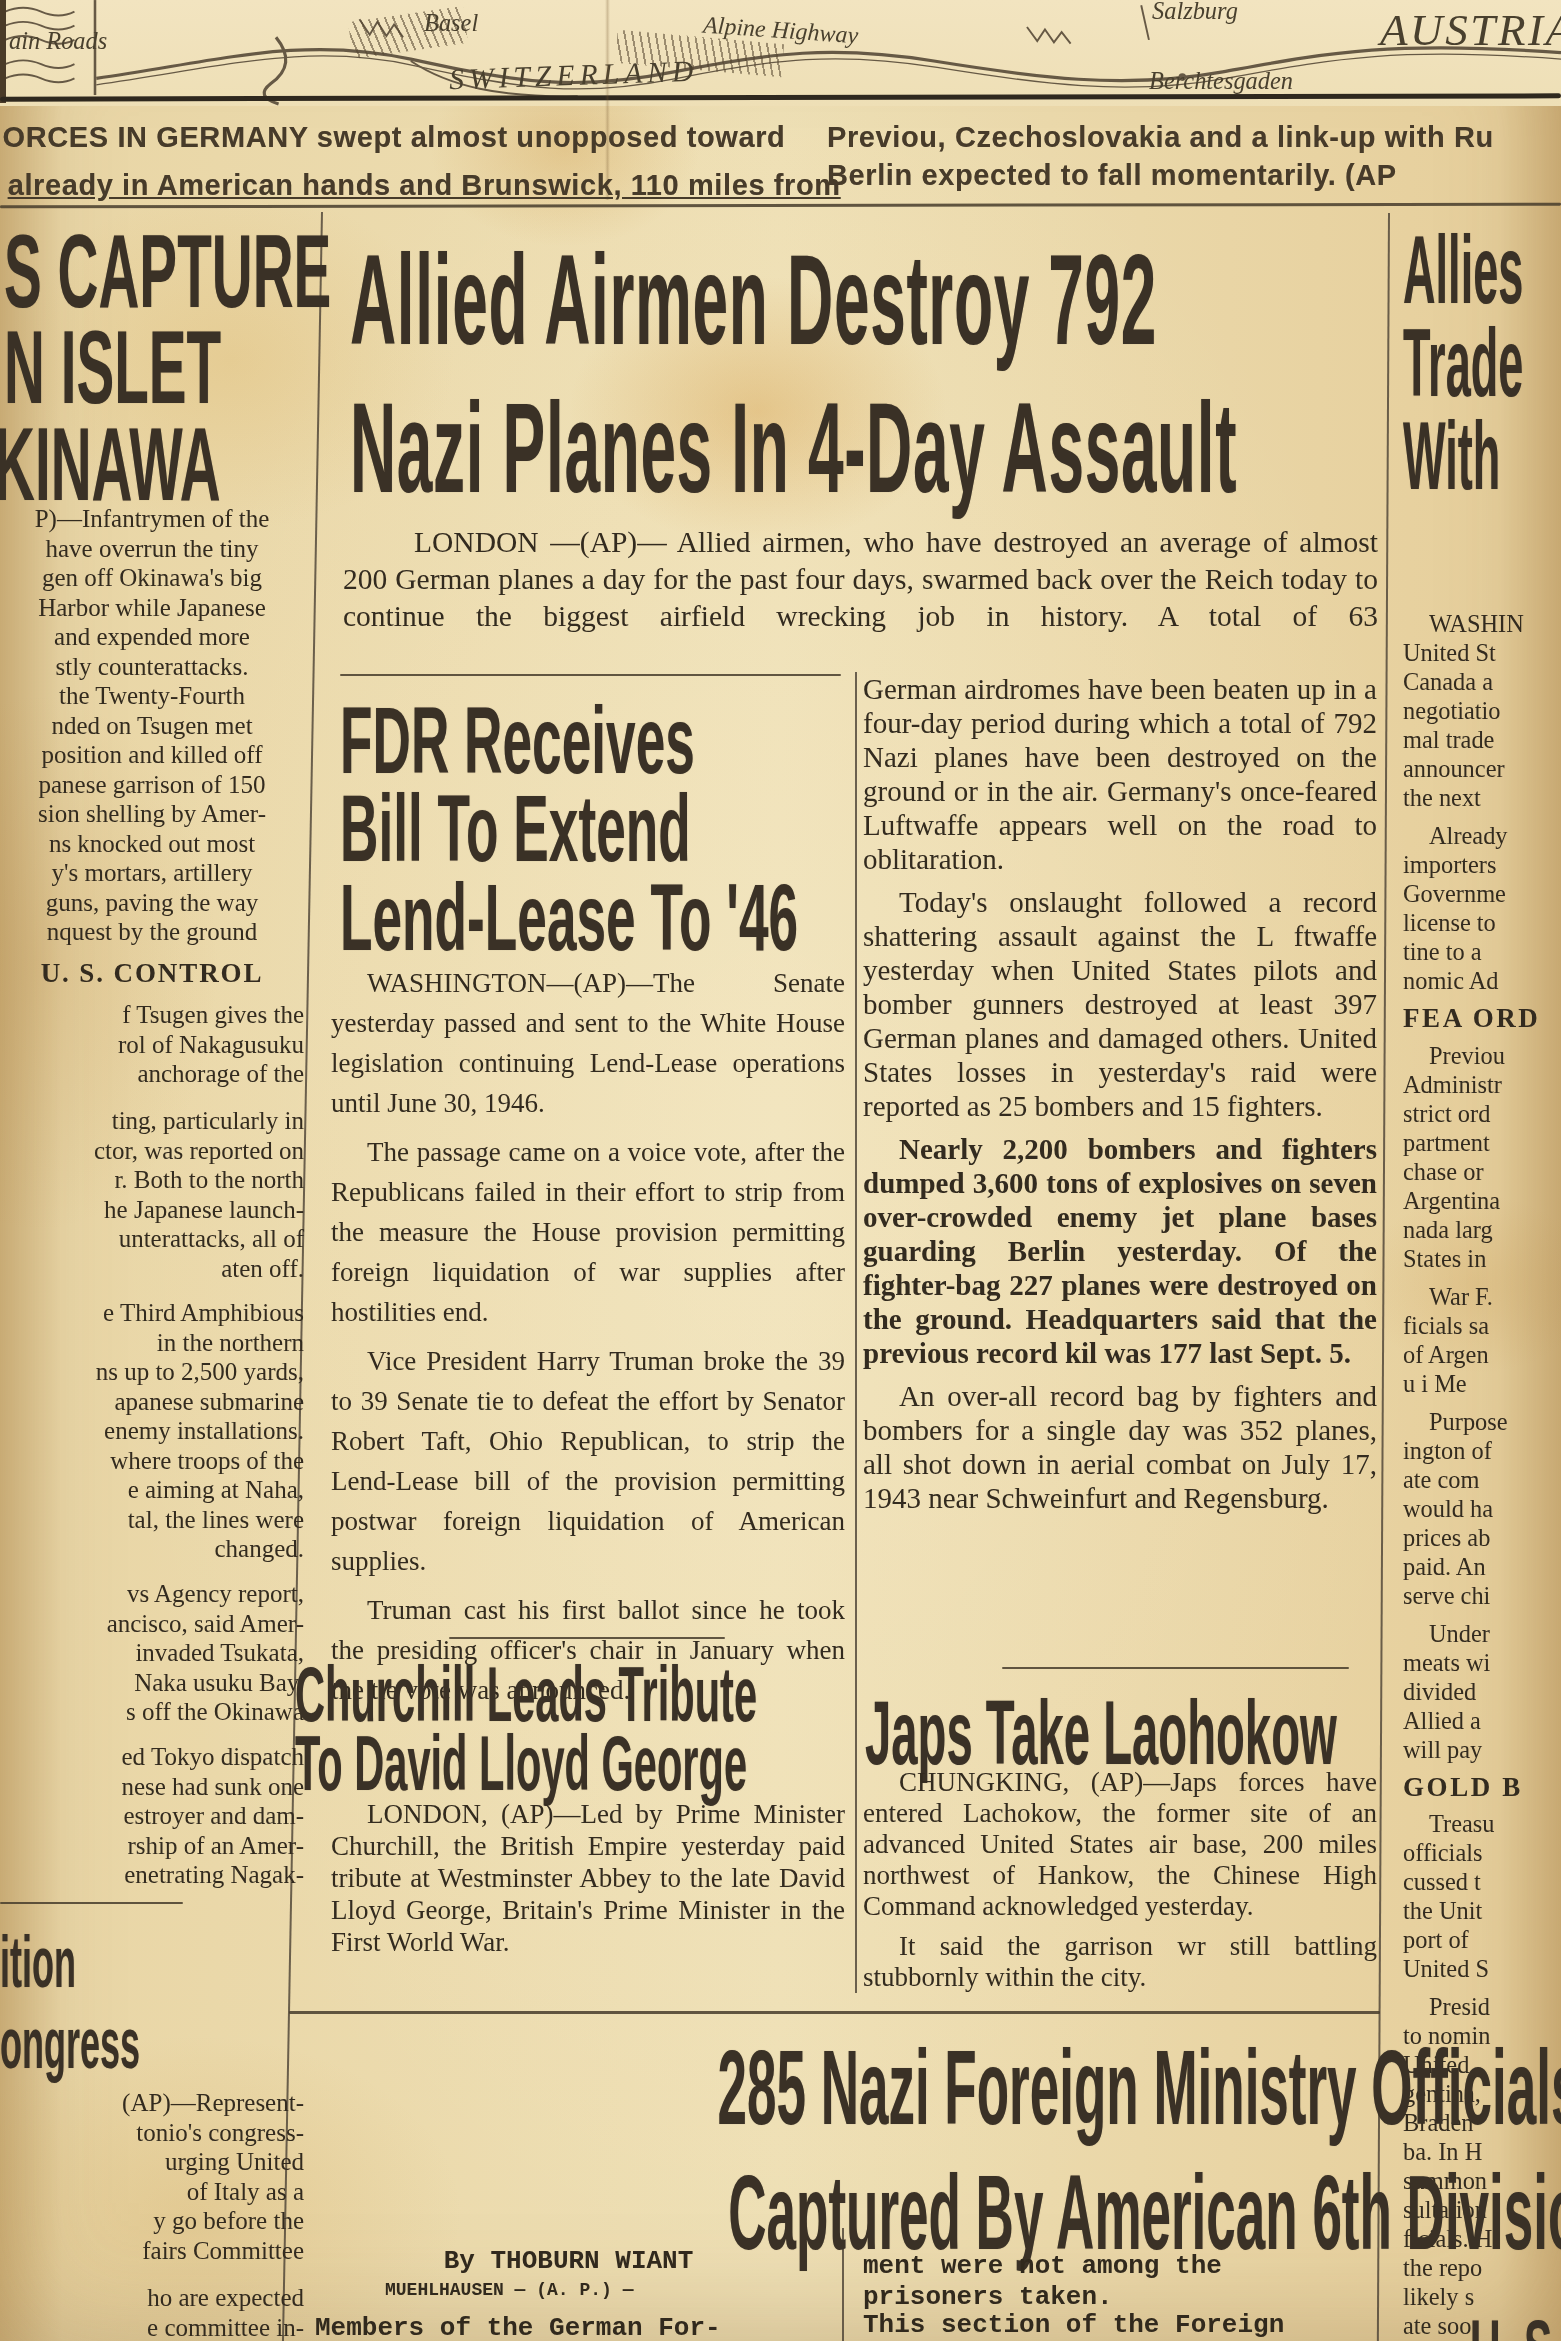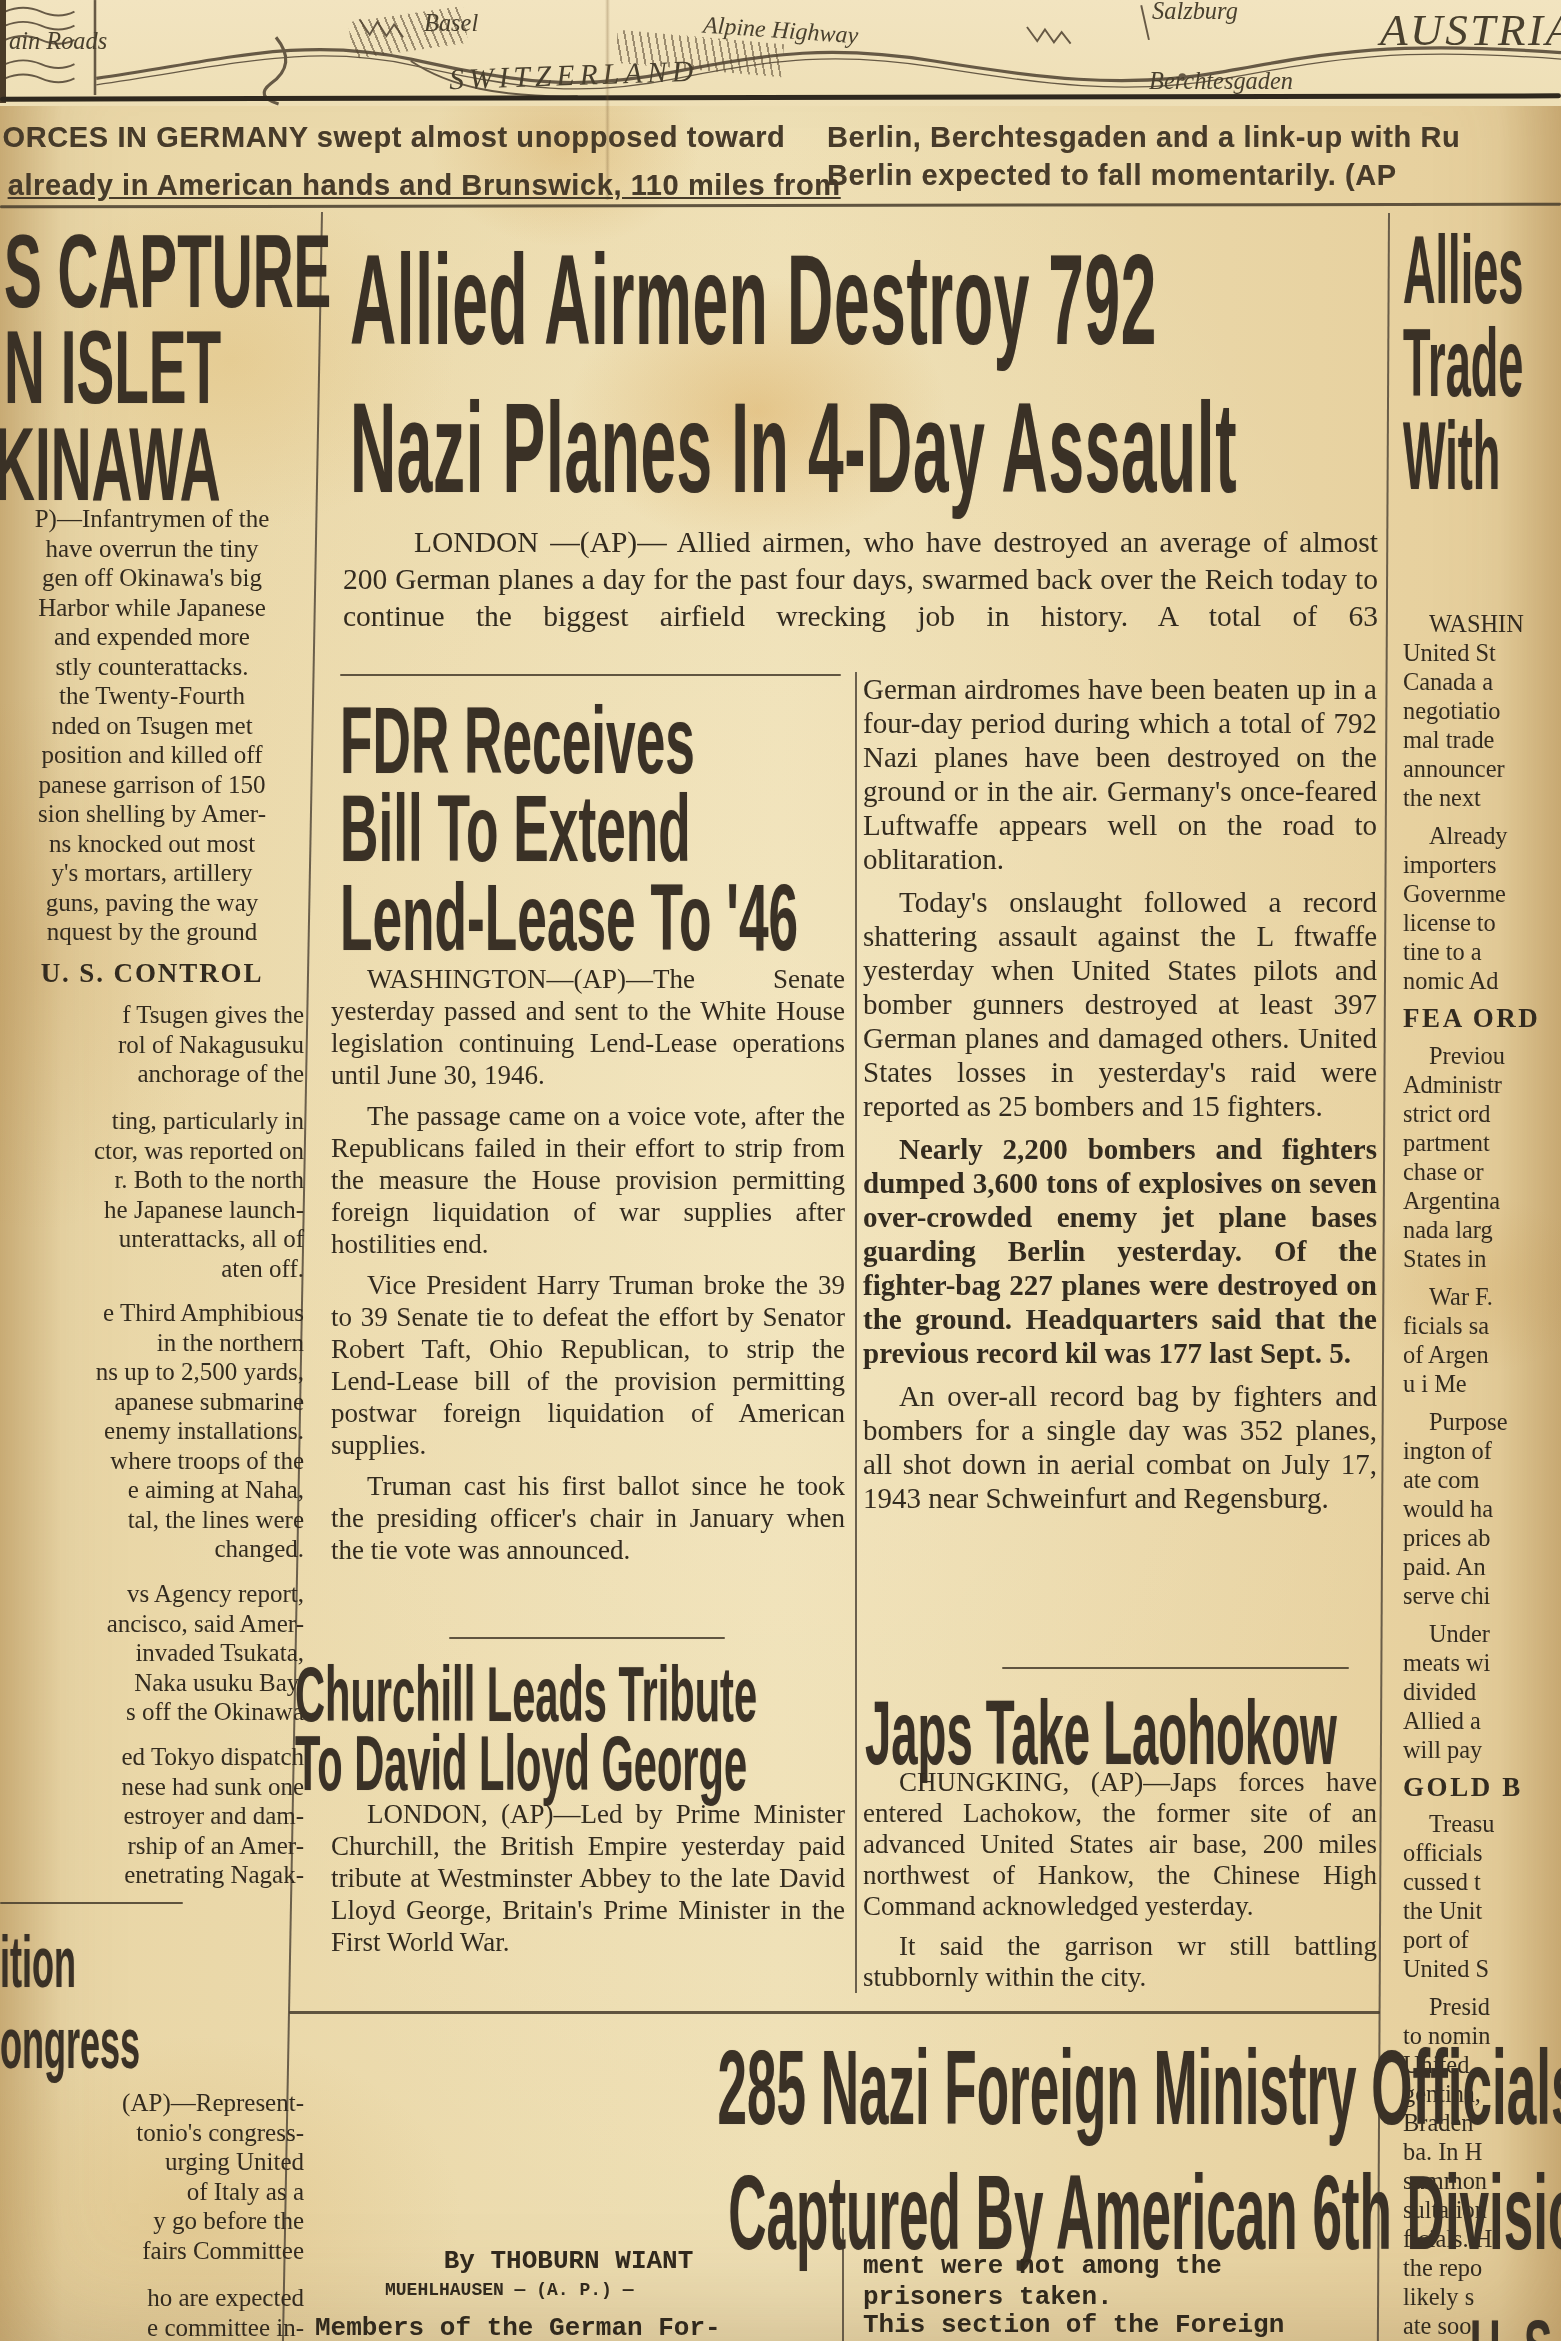--- a/index.html
+++ b/index.html
@@ -89,21 +89,21 @@
     <div class="mlabel" style="left:449px;top:59px;font-size:29.5px;letter-spacing:5.1px;transform:rotate(-2deg);">SWITZERLAND</div>
     <div class="mlabel" style="left:703px;top:16.7px;font-size:24px;transform:rotate(4deg);">Alpine Highway</div>
     <div class="mlabel" style="left:1152px;top:-2.6px;font-size:24.4px;">Salzburg</div>
     <div class="mlabel" style="left:1149px;top:67px;font-size:24.4px;">Berchtesgaden</div>
     <div class="mlabel" style="left:1380px;top:3.9px;font-size:45px;letter-spacing:2.6px;">AUSTRIA</div>
     <div class="abs" style="left:0;top:95px;width:1561px;height:5.1px;background:#2f281e;border-radius:2.6px;transform:rotate(-0.12deg);"></div>
   </div>
   <div class="crease" style="left:605px;top:0;width:5.1px;height:200px;"></div>
 
   <div class="banner" style="left:2.6px;top:121px;">ORCES IN GERMANY swept almost unopposed toward</div>
-  <div class="banner" style="left:827px;top:121px;">Berlin, Berchtesgaden and a link-up with Ru</div>
+  <div class="banner" style="left:827px;top:121px;">Previou, Czechoslovakia and a link-up with Ru</div>
   <div class="banner" style="left:7.7px;top:169px;text-decoration:underline;">already in American hands and Brunswick, 110 miles from</div>
   <div class="banner" style="left:827px;top:159px;">Berlin expected to fall momentarily. (AP</div>
   <div class="rule-h" style="left:0;top:204px;width:1561px;height:2.6px;transform:rotate(-0.1deg);"></div>
 
   <div class="rule-v" style="left:321px;top:212px;height:2130px;transform:rotate(1.05deg);transform-origin:top center;"></div>
   <div class="rule-v" style="left:855px;top:672px;height:1321px;"></div>
   <div class="rule-v" style="left:1388px;top:213px;height:2129px;transform:rotate(0.3deg);transform-origin:top center;"></div>
   <div class="rule-v" style="left:842px;top:2228px;height:114px;"></div>
 
   <div class="hline" style="left:3.9px;top:213px;font-size:103px;transform:scaleX(.55);">S CAPTURE</div>
@@ -169,21 +169,21 @@
 
   <div class="hline" style="left:350px;top:226px;font-size:128px;letter-spacing:1.3px;transform:scaleX(.5);">Allied Airmen Destroy 792</div>
   <div class="hline" style="left:350px;top:374px;font-size:128px;letter-spacing:1.3px;transform:scaleX(.5);">Nazi Planes In 4-Day Assault</div>
 
   <div class="body-col lede" style="left:343px;top:524px;width:1035px;">LONDON —(AP)— Allied airmen, who have destroyed an average of almost 200 German planes a day for the past four days, swarmed back over the Reich today to continue the biggest airfield wrecking job in history. A total of 63</div>
 
   <div class="rule-h" style="left:340px;top:674px;width:501px;height:1.9px;"></div>
   <div class="hline" style="left:340px;top:686px;font-size:95px;transform:scaleX(.56);">FDR Receives</div>
   <div class="hline" style="left:340px;top:774px;font-size:95px;transform:scaleX(.56);">Bill To Extend</div>
   <div class="hline" style="left:340px;top:863px;font-size:95px;transform:scaleX(.56);">Lend-Lease To '46</div>
-  <div class="body-col ind" style="left:331px;top:963px;width:514px;font-size:27px;line-height:32px;">
+  <div class="body-col ind" style="left:331px;top:963px;width:514px;font-size:27px;line-height:40px;">
     <p>WASHINGTON—(AP)—The Senate yesterday passed and sent to the White House legislation continuing Lend-Lease operations until June 30, 1946.</p>
     <p>The passage came on a voice vote, after the Republicans failed in their effort to strip from the measure the House provision permitting foreign liquidation of war supplies after hostilities end.</p>
     <p>Vice President Harry Truman broke the 39 to 39 Senate tie to defeat the effort by Senator Robert Taft, Ohio Republican, to strip the Lend-Lease bill of the provision permitting postwar foreign liquidation of American supplies.</p>
     <p>Truman cast his first ballot since he took the presiding officer's chair in January when the tie vote was announced.</p>
   </div>
 
   <div class="rule-h" style="left:449px;top:1637px;width:276px;height:1.9px;"></div>
   <div class="hline" style="left:295px;top:1650px;font-size:77px;transform:scaleX(.54);">Churchill Leads Tribute</div>
   <div class="hline" style="left:295px;top:1719px;font-size:77px;transform:scaleX(.54);">To David Lloyd George</div>
   <div class="body-col ind" style="left:331px;top:1798px;width:514px;font-size:27px;line-height:32px;">

